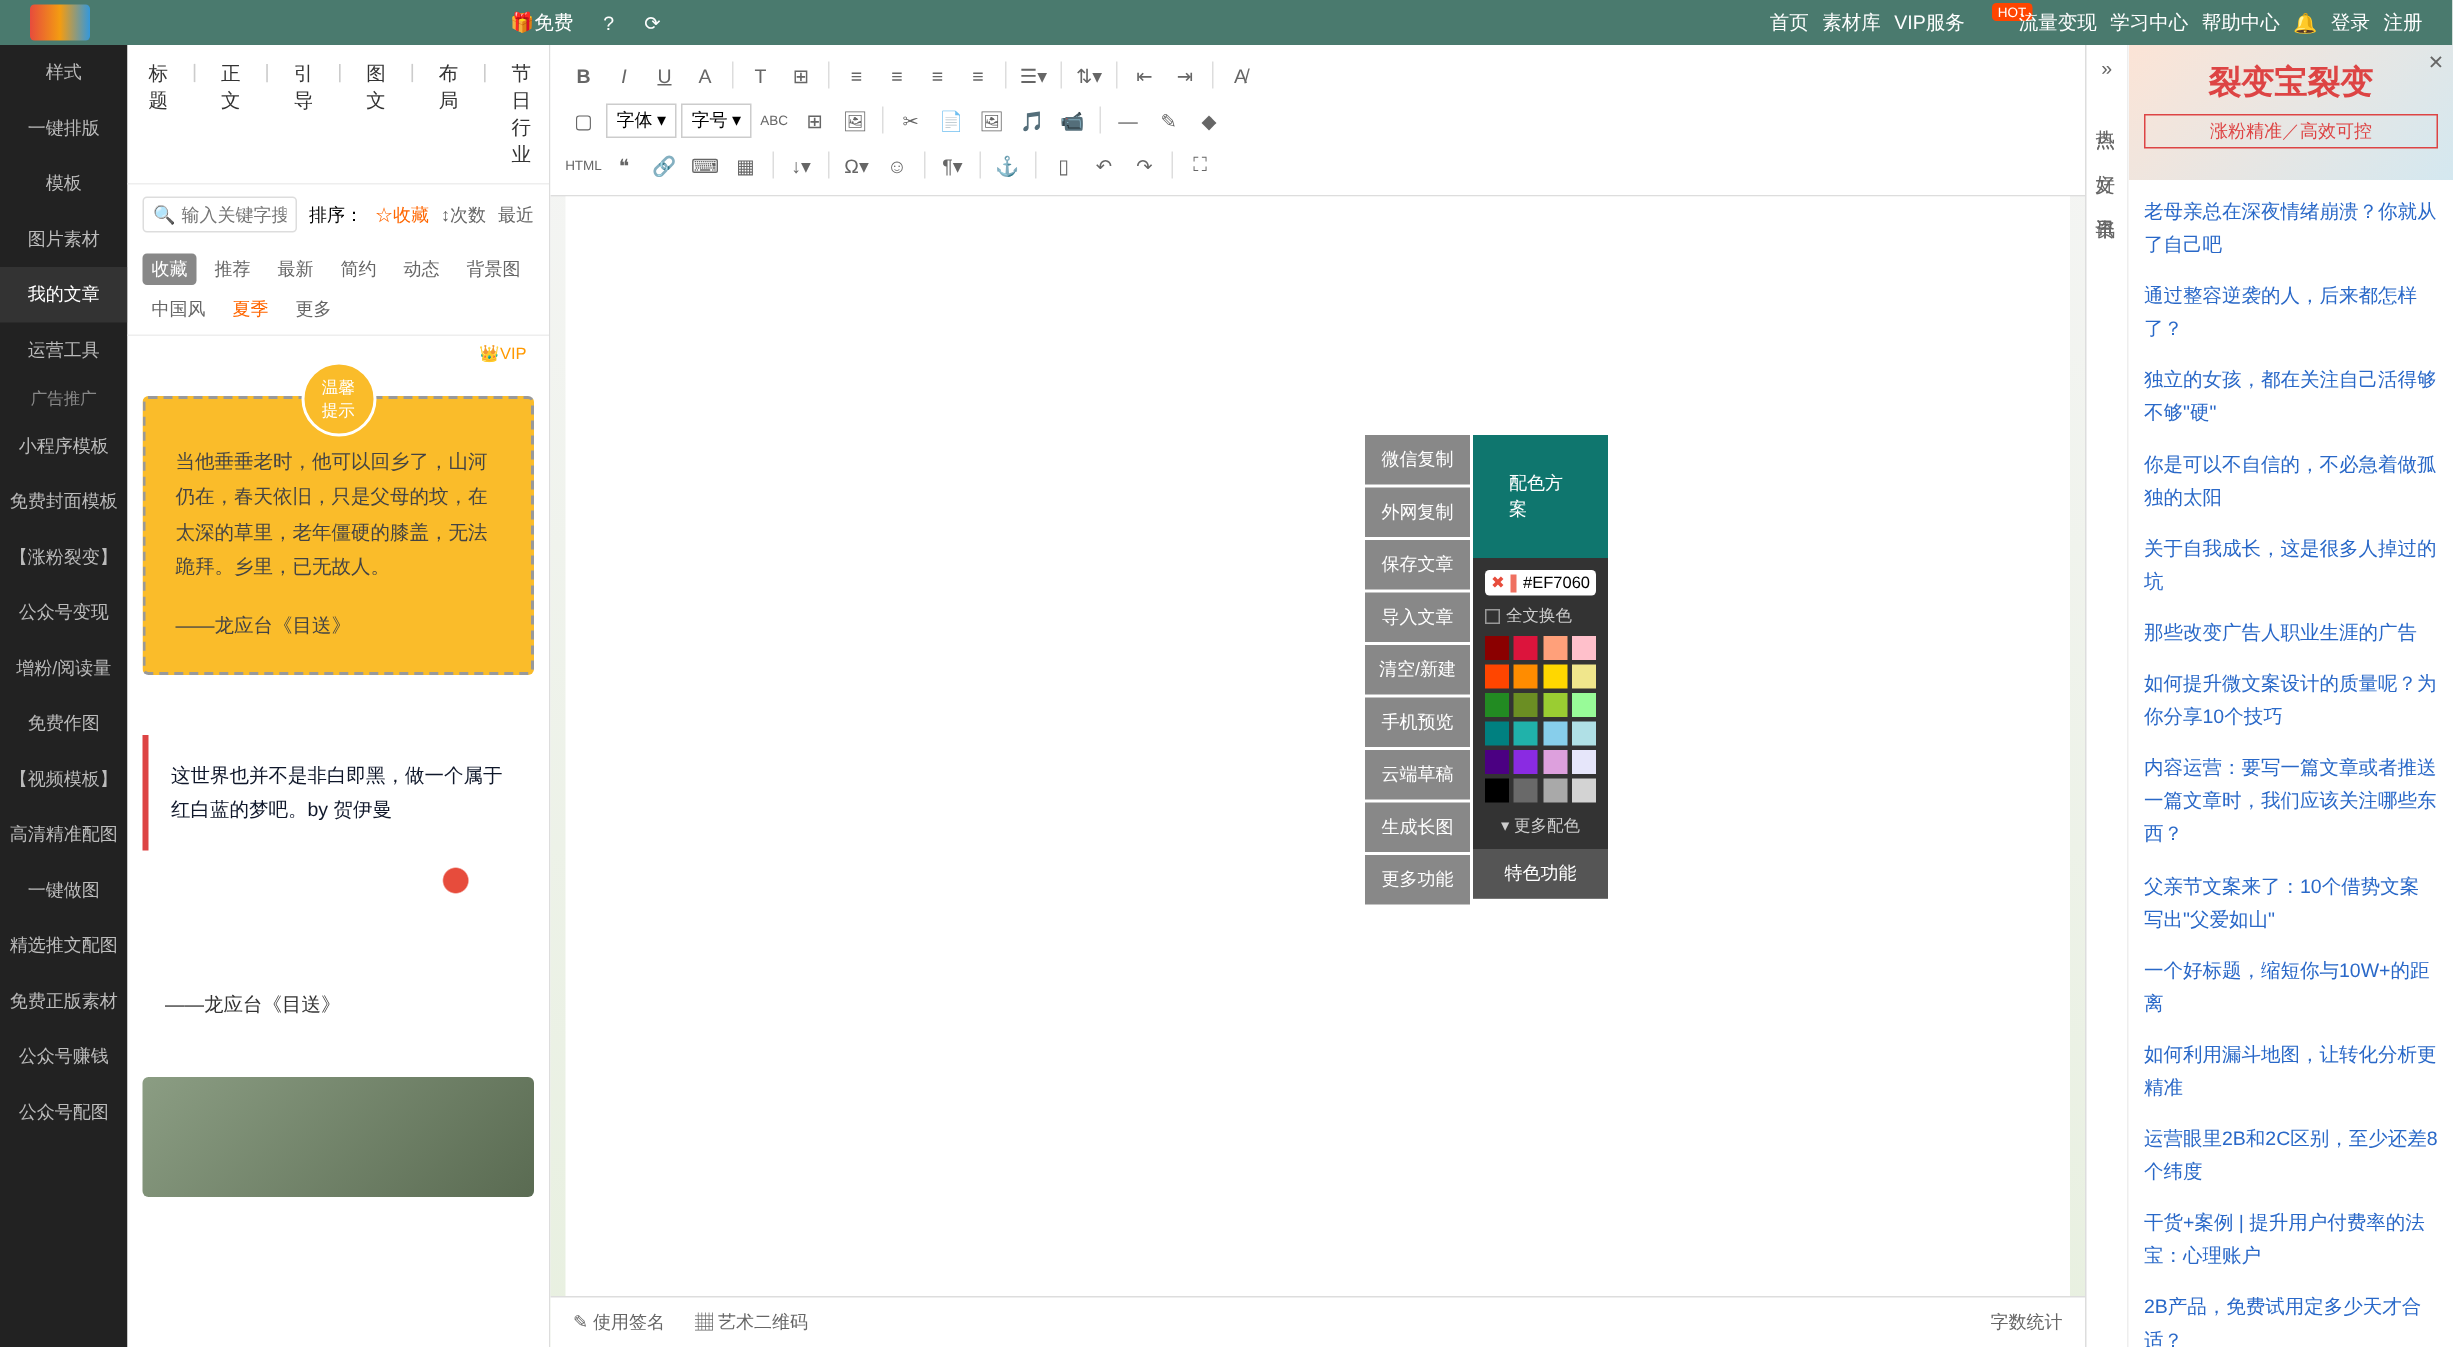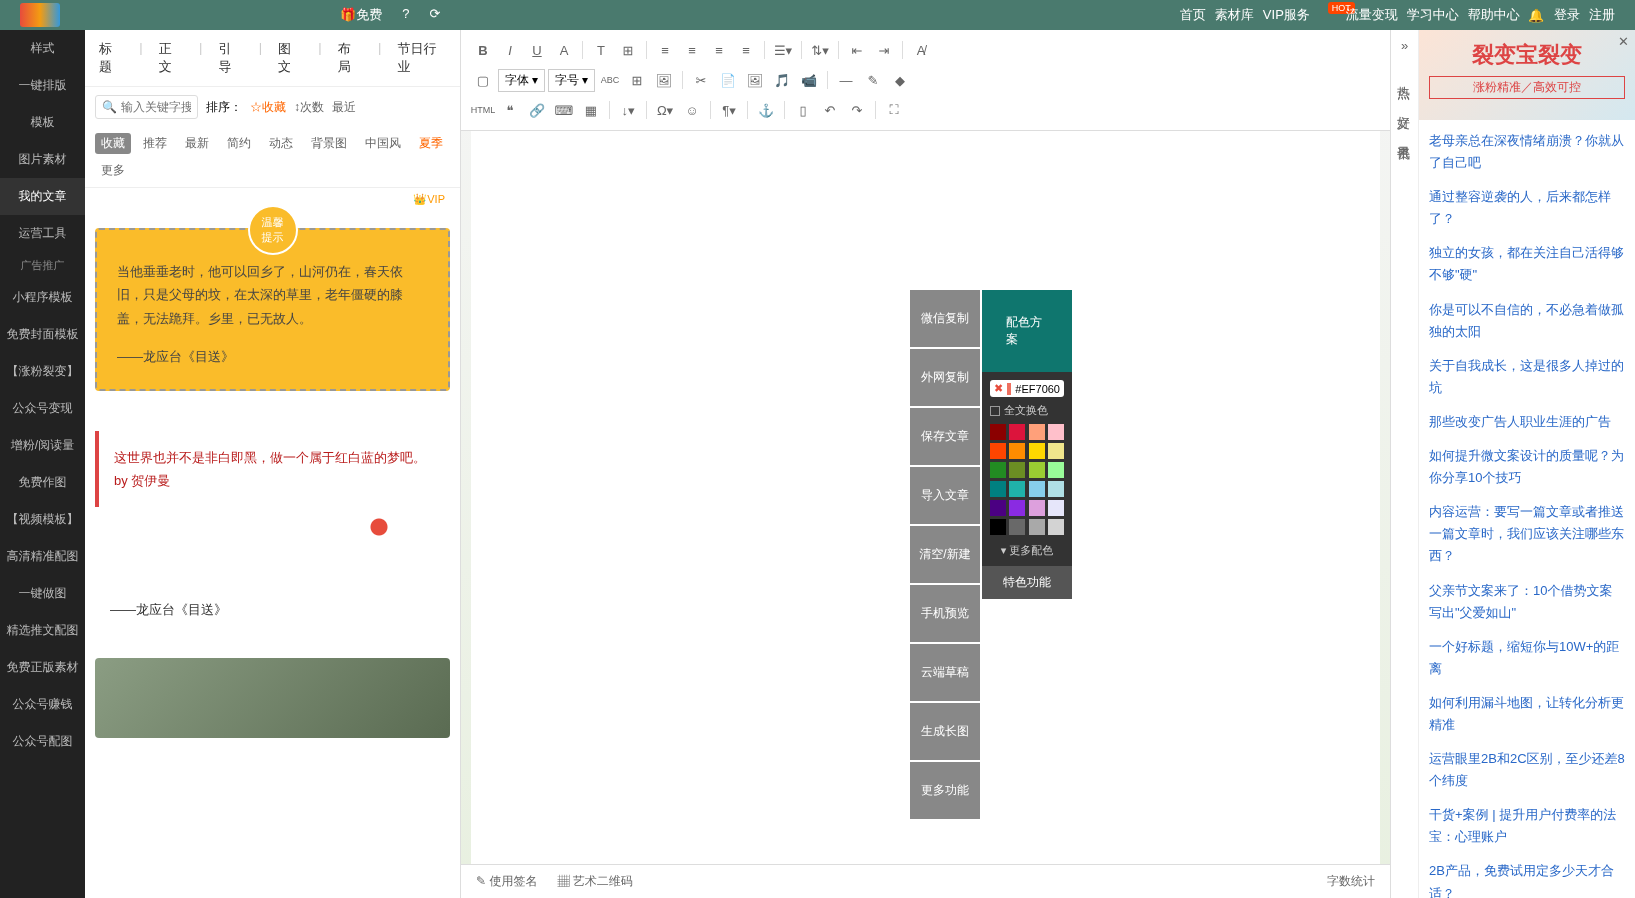--- a/index.html
+++ b/index.html
@@ -1,64 +1,64 @@
 <!DOCTYPE html>
 <html><head>
 <meta charset="utf-8">
 <style>
 *{margin:0;padding:0;box-sizing:border-box;font-family:"Microsoft YaHei",sans-serif}
 body{background:#fff;width:1635px;height:898px;overflow:hidden;font-size:13px}
 .topbar{height:30px;background:#4a7a6e;display:flex;align-items:center;padding:0 20px;color:#fff}
 .logo{width:40px;height:24px;background:linear-gradient(90deg,#e74c3c,#f39c12,#3498db);border-radius:3px}
-.topbar-center{margin-left:280px;display:flex;gap:20px;align-items:flex-start}
+.topbar-center{margin-left:280px;display:flex;gap:20px;align-items:center}
 .topbar-center span{cursor:pointer}
 .topbar-right{margin-left:auto;display:flex;gap:9px;align-items:center}
 .topbar-right span{cursor:pointer;position:relative}
 .hot-badge{position:absolute;top:-8px;right:-18px;background:#ff4500;color:#fff;font-size:9px;padding:1px 4px;border-radius:3px}
 .main{display:flex;height:868px}
 .sidebar{width:85px;background:#222;color:#bbb;overflow-y:auto}
 .sidebar div{padding:10px 0;text-align:center;cursor:pointer;font-size:12px}
 .sidebar div.active{color:#fff;background:#333}
 .sidebar div.small{font-size:11px;padding:6px 0;color:#888}
-.left-panel{width:376px;background:#fff;display:flex;flex-direction:column;border-right:1px solid #ddd}
+.left-panel{width:282px;background:#fff;display:flex;flex-direction:column;border-right:1px solid #ddd}
 .style-tabs{display:flex;gap:8px;padding:8px 10px;border-bottom:1px solid #eee}
 .style-tabs span{color:#333;cursor:pointer;padding:2px 4px}
 .style-tabs .sep{color:#ccc}
 .search-row{display:flex;gap:8px;padding:8px 10px;align-items:center;font-size:12px}
 .search-box{border:1px solid #ddd;padding:4px 6px;display:flex;align-items:center;gap:4px;border-radius:3px;flex:0 0 100px}
 .search-box input{border:none;outline:none;width:70px;font-size:12px}
 .sort-link{color:#f60;cursor:pointer}
 .sort-link2{color:#666;cursor:pointer}
 .filter-row{display:flex;gap:6px;padding:6px 10px;font-size:12px;border-bottom:1px solid #eee;flex-wrap:wrap}
 .filter-row span{padding:2px 6px;cursor:pointer;color:#666}
 .filter-row span.active{background:#888;color:#fff;border-radius:3px}
 .filter-row span.hot{color:#f60}
 .content-list{flex:1;overflow-y:auto;padding:10px;position:relative}
 .vip-tag{position:absolute;top:5px;right:15px;color:#f90;font-size:11px}
 .card1{border:2px dashed #999;background:#fabc2a;padding:30px 20px 20px;margin-top:30px;position:relative;border-radius:4px}
 .card1-badge{position:absolute;top:-25px;left:50%;transform:translateX(-50%);width:50px;height:50px;background:#fabc2a;border:2px solid #fff;border-radius:50%;display:flex;flex-direction:column;align-items:center;justify-content:center;color:#fff;font-size:11px}
 .card1 p{color:#444;line-height:1.8;font-size:13px}
 .card1 .author{margin-top:15px;color:#444}
 .card2{border-left:4px solid #d44;padding:15px;margin-top:40px}
-.card2 p{color:#b91c1c;line-height:1.8}
+.card2 p{color:#0f172a;line-height:1.8}
 .deco1{height:40px;background:radial-gradient(circle at 80% 50%,#e74c3c 8px,transparent 9px)}
 .card3{padding:15px;margin-top:20px}
 .card3 p{color:#333;line-height:2}
 .card3 .author{margin-top:15px}
 .img-card{margin-top:20px;height:80px;background:linear-gradient(135deg,#8b9d83,#5a6b52);border-radius:4px}
 .editor-area{flex:1;display:flex;flex-direction:column;background:linear-gradient(180deg,#f5f5f5,#e8f0e0)}
 .toolbar{background:#fff;border-bottom:1px solid #ddd;padding:5px 10px}
 .toolbar-row{display:flex;gap:3px;align-items:center;padding:3px 0;flex-wrap:wrap}
 .tb-btn{width:24px;height:24px;display:flex;align-items:center;justify-content:center;cursor:pointer;color:#666;border-radius:3px;font-size:13px}
 .tb-sep{width:1px;height:18px;background:#ddd;margin:0 3px}
 .tb-select{border:1px solid #ccc;padding:2px 6px;font-size:12px;cursor:pointer;display:flex;align-items:center;gap:3px}
 .canvas{flex:1;background:#fff;margin:0 10px}
 .bottom-bar{display:flex;gap:20px;padding:8px 15px;background:#fff;border-top:1px solid #ddd;font-size:12px;color:#666}
 .right-tools{width:70px;position:absolute;right:410px;top:260px;display:flex;flex-direction:column;gap:2px}
-.right-tools div{background:#888;color:#fff;padding:20px 6px;text-align:center;font-size:12px;cursor:pointer}
+.right-tools div{background:#888;color:#fff;padding:8px 6px;text-align:center;font-size:12px;cursor:pointer}
 .color-panel{width:90px;position:absolute;right:318px;top:260px;background:#333;padding:8px}
 .color-panel-title{background:#0f766e;color:#fff;padding:24px;text-align:left;font-size:12px;margin:-8px -8px 8px}
 .color-input{display:flex;align-items:center;gap:4px;background:#fff;padding:2px 4px;border-radius:3px;font-size:11px}
 .color-input .sw{width:12px;height:12px;background:#EF7060}
 .color-check{color:#ccc;font-size:11px;margin:6px 0;display:flex;align-items:center;gap:4px}
 .color-grid{display:grid;grid-template-columns:repeat(4,1fr);gap:3px}
 .color-grid div{width:16px;height:16px;cursor:pointer}
 .more-colors{color:#ccc;font-size:11px;text-align:center;margin-top:8px;cursor:pointer}
 .special{background:#555;color:#fff;padding:8px;text-align:center;font-size:12px;margin:8px -8px -8px;cursor:pointer}
 .right-panel{width:245px;background:#fff;border-left:1px solid #ddd;display:flex}

